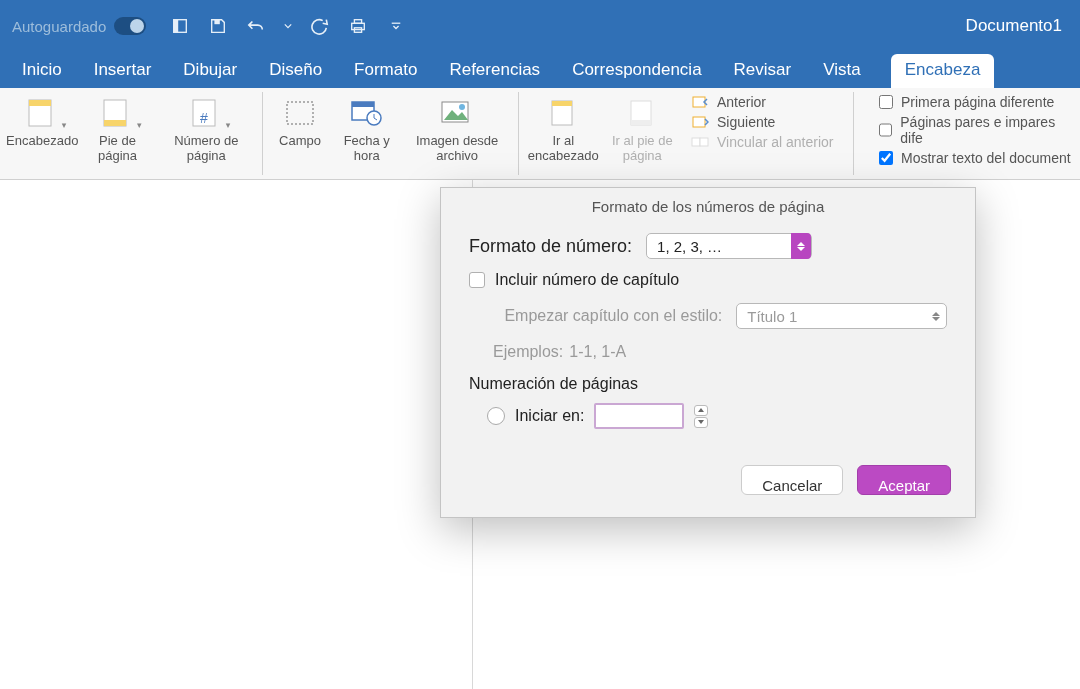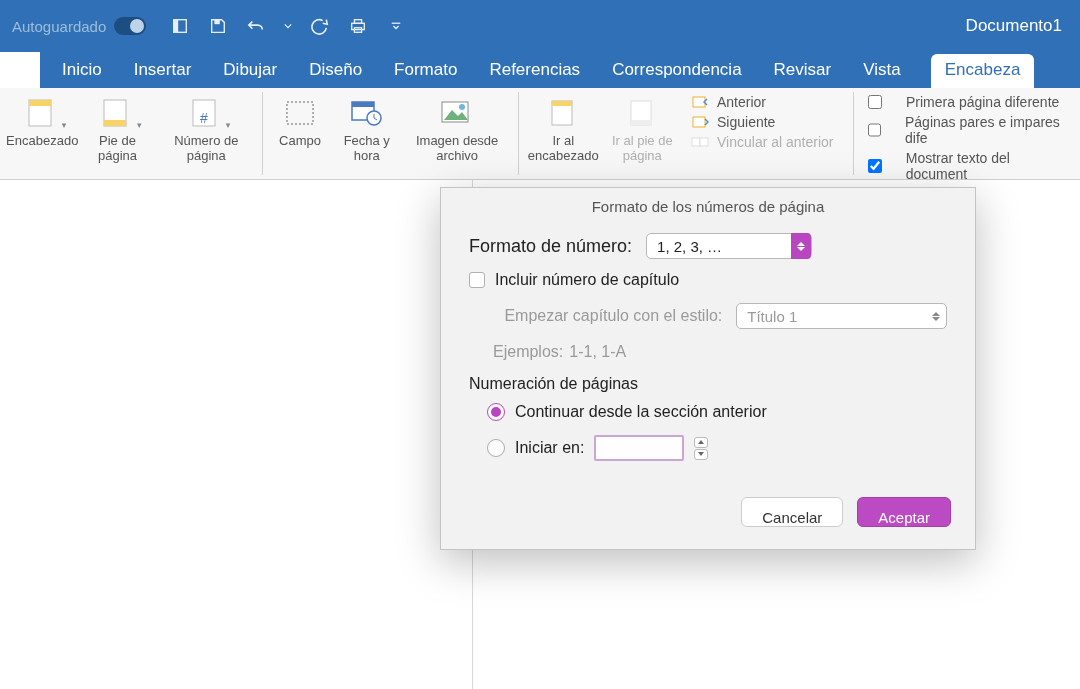--- a/index.html
+++ b/index.html
@@ -8,34 +8,34 @@
   
   .titlebar { height: 52px; background: #3070b6; display: flex; align-items: center; padding: 0 12px; color: #c7dbed; gap: 10px; }
   .autosave { display: flex; align-items: center; gap: 8px; font-size: 15px; color: #9dbddb; }
   .toggle { width: 32px; height: 18px; background: #1d4e82; border-radius: 9px; position: relative; }
   .toggle::after { content: ""; position: absolute; right: 2px; top: 2px; width: 14px; height: 14px; background: #bcd4ea; border-radius: 50%; }
   .qat { display: flex; align-items: center; gap: 18px; margin-left: 14px; }
   .qat-icon { width: 20px; height: 20px; display: flex; align-items: center; justify-content: center; fill: #e6eff8; }
   .doc-title { margin-left: auto; color: #fff; font-size: 17px; padding-right: 6px; }
 
   
-  .menubar { height: 36px; background: #3070b6; display: flex; align-items: flex-end; padding: 0 20px; gap: 28px; color: #fff; font-size: 17px; margin-left: 40px; }
+  .menubar { height: 36px; background: #3070b6; display: flex; align-items: flex-end; padding: 0 20px; gap: 28px; color: #fff; font-size: 17px; }
   .menu-item { padding: 6px 2px 8px; cursor: pointer; white-space: nowrap; }
   .menu-item.active { background: #fff; color: #3070b6; padding: 6px 14px 8px; border-radius: 6px 6px 0 0; }
 
   
   .ribbon { height: 92px; background: #f7f7f7; border-bottom: 1px solid #d0d0d0; display: flex; align-items: stretch; padding: 4px 0; }
   .rgroup { display: flex; gap: 4px; padding: 0 8px; border-right: 1px solid #d0d0d0; align-items: flex-start; }
   .rgroup:last-child { border-right: none; }
   .rbtn { display: flex; flex-direction: column; align-items: center; justify-content: flex-start; padding: 4px 6px; min-width: 58px; cursor: pointer; color: #555; font-size: 13px; line-height: 1.15; text-align: center; gap: 2px; }
   .rbtn.disabled { color: #b0b0b0; }
   .rbtn .ricon { width: 40px; height: 34px; display: flex; align-items: center; justify-content: center; position: relative; margin-bottom: 2px; }
   .rchev { font-size: 9px; color: #888; position: absolute; right: -4px; bottom: 0; }
   .rcol { display: flex; flex-direction: column; gap: 4px; padding: 2px 0 0 6px; min-width: 170px; }
-  .rcheck { display: flex; align-items: center; gap: 24px; cursor: pointer; color: #555; font-size: 14px; }
+  .rcheck { display: flex; align-items: center; gap: 8px; cursor: pointer; color: #555; font-size: 14px; margin-left: 11px; }
   .rcheck input { width: 14px; height: 14px; }
   .rnav { display: flex; align-items: center; gap: 8px; color: #555; font-size: 14px; cursor: pointer; }
   .rnav.disabled { color: #b0b0b0; }
   .rnav .navicon { width: 18px; height: 14px; display: inline-flex; align-items: center; justify-content: center; }
 
   
   .docarea { position: absolute; left: 0; top: 180px; right: 0; bottom: 0; background: #fff; }
   .pageedge { position: absolute; left: 472px; top: 0; width: 1px; bottom: 0; background: #d8d8d8; }
 
   
@@ -307,24 +307,20 @@
       </div>
       <div class="dlg-row" style="gap:6px">
         <span>Ejemplos:</span>
         <span>1-1, 1-A</span>
       </div>
     </div>
 
     <div class="dlg-section">Numeración de páginas</div>
 
     <div class="dlg-radio">
-      <span class="radio on"></span>
-      <span>Continuar desde la sección anterior</span>
-    </div>
-    <div class="dlg-radio">
       <span class="radio"></span>
       <span>Iniciar en:</span>
       <input class="num-input" value="" style="">
       <div class="stepper">
         <div class="stp up"></div>
         <div class="stp dn"></div>
       </div>
     </div>
   </div>
   <div class="dlg-footer">

